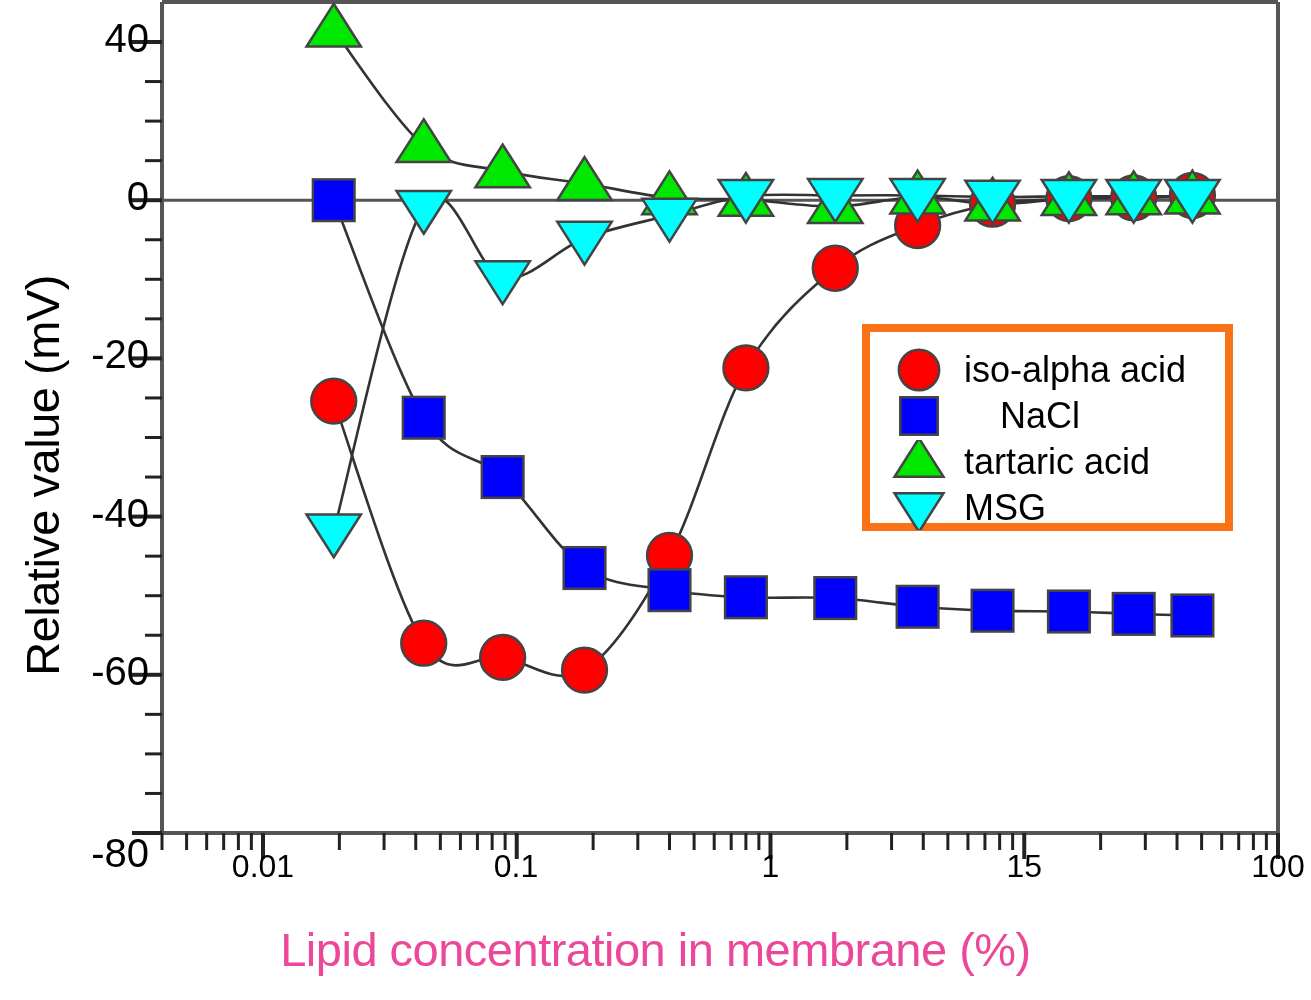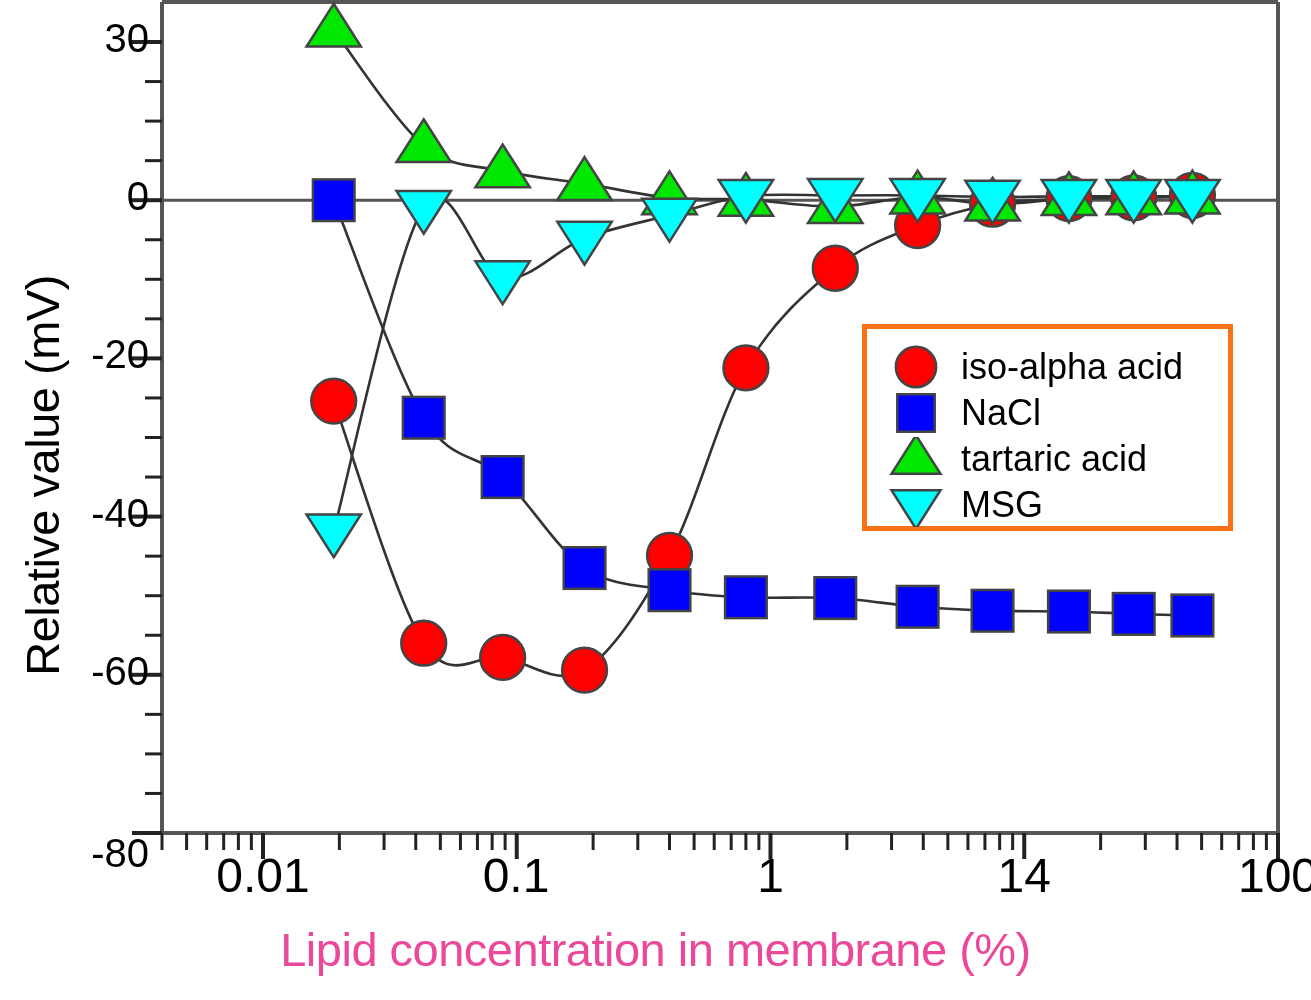--- a/index.html
+++ b/index.html
@@ -32,32 +32,32 @@
     position:absolute;
     text-align:right;
     font-size:40px;
     color:#000;
     white-space:nowrap;
     right:1162px;
   }
   .xtick-label{
     position:absolute;
     text-align:center;
-    font-size:48px;
+    font-size:32px;
     color:#000;
     white-space:nowrap;
     top:848px;
   }
   svg.plot{position:absolute;left:0;top:0;}
 
   .legend-box{
     position:absolute;
     left:862px; top:324px;
     width:371px; height:207px;
-    border:5px solid #f97316;
+    border:8px solid #f97316;
     background:#fff;
     box-sizing:border-box;
   }
   .legend-row{
     position:absolute;
     left:18px;
     height:44px;
     display:flex;
     align-items:center;
   }
@@ -210,44 +210,44 @@
           <polygon points="1133.7056171873096,222.645 1160.9056171873096,179.877 1106.5056171873096,179.877" fill="#00FFFF" stroke="#444" stroke-width="2.5"></polygon>
           <polygon points="1192.4230573629388,222.645 1219.6230573629389,179.877 1165.2230573629388,179.877" fill="#00FFFF" stroke="#444" stroke-width="2.5"></polygon>
         </g>
       </g>
   </svg>
 
   <div class="ylabel">Relative value (mV)</div>
   <div class="xlabel">Lipid concentration in membrane (%)</div>
 
   <div id="ytick-labels">
-      <div class="ytick-label" style="top: 16px;">30</div>
+      <div class="ytick-label" style="top: 16px;">40</div>
       <div class="ytick-label" style="top: 174.2px;">0</div>
       <div class="ytick-label" style="top: 332.4px;">-20</div>
       <div class="ytick-label" style="top: 490.6px;">-40</div>
       <div class="ytick-label" style="top: 648.8px;">-60</div>
       <div class="ytick-label" style="top: 807px; margin-top: 24px;">-80</div>
     </div>
   <div id="xtick-labels">
       <div class="xtick-label" style="left: 172.979px; width: 180px;">0.01</div>
       <div class="xtick-label" style="left: 426px; width: 180px; text-align: center;">0.1</div>
       <div class="xtick-label" style="left: 680.49px; width: 180px;">1</div>
-      <div class="xtick-label" style="left: 934.245px; width: 180px;">14</div>
+      <div class="xtick-label" style="left: 934.245px; width: 180px;">15</div>
       <div class="xtick-label" style="left: 1188px; width: 180px;">100</div>
     </div>
 
   <div class="legend-box">
     <div id="legend-rows">
         <div class="legend-row" style="top: 16px;">
           <span class="legend-sym"><svg width="62" height="44">
               <circle cx="31" cy="22" r="20.160000000000004" fill="#FF0000" stroke="#444" stroke-width="2.5"></circle>
             </svg></span>
           <span class="legend-text">iso-alpha acid</span>
         </div>
-        <div class="legend-row" style="top: 62px;">
+        <div class="legend-row" style="top: 62px; gap: 36px;">
           <span class="legend-sym"><svg width="62" height="44">
               <rect x="12.280000000000001" y="3.280000000000001" width="37.44" height="37.44" fill="#0000FF" stroke="#444" stroke-width="2.5"></rect>
             </svg></span>
           <span class="legend-text">NaCl</span>
         </div>
         <div class="legend-row" style="top: 108px;">
           <span class="legend-sym"><svg width="62" height="44">
               <polygon points="31,-1.7600000000000016 55.480000000000004,36.7312 6.52,36.7312" fill="#00E800" stroke="#444" stroke-width="2.5"></polygon>
             </svg></span>
           <span class="legend-text">tartaric acid</span>

